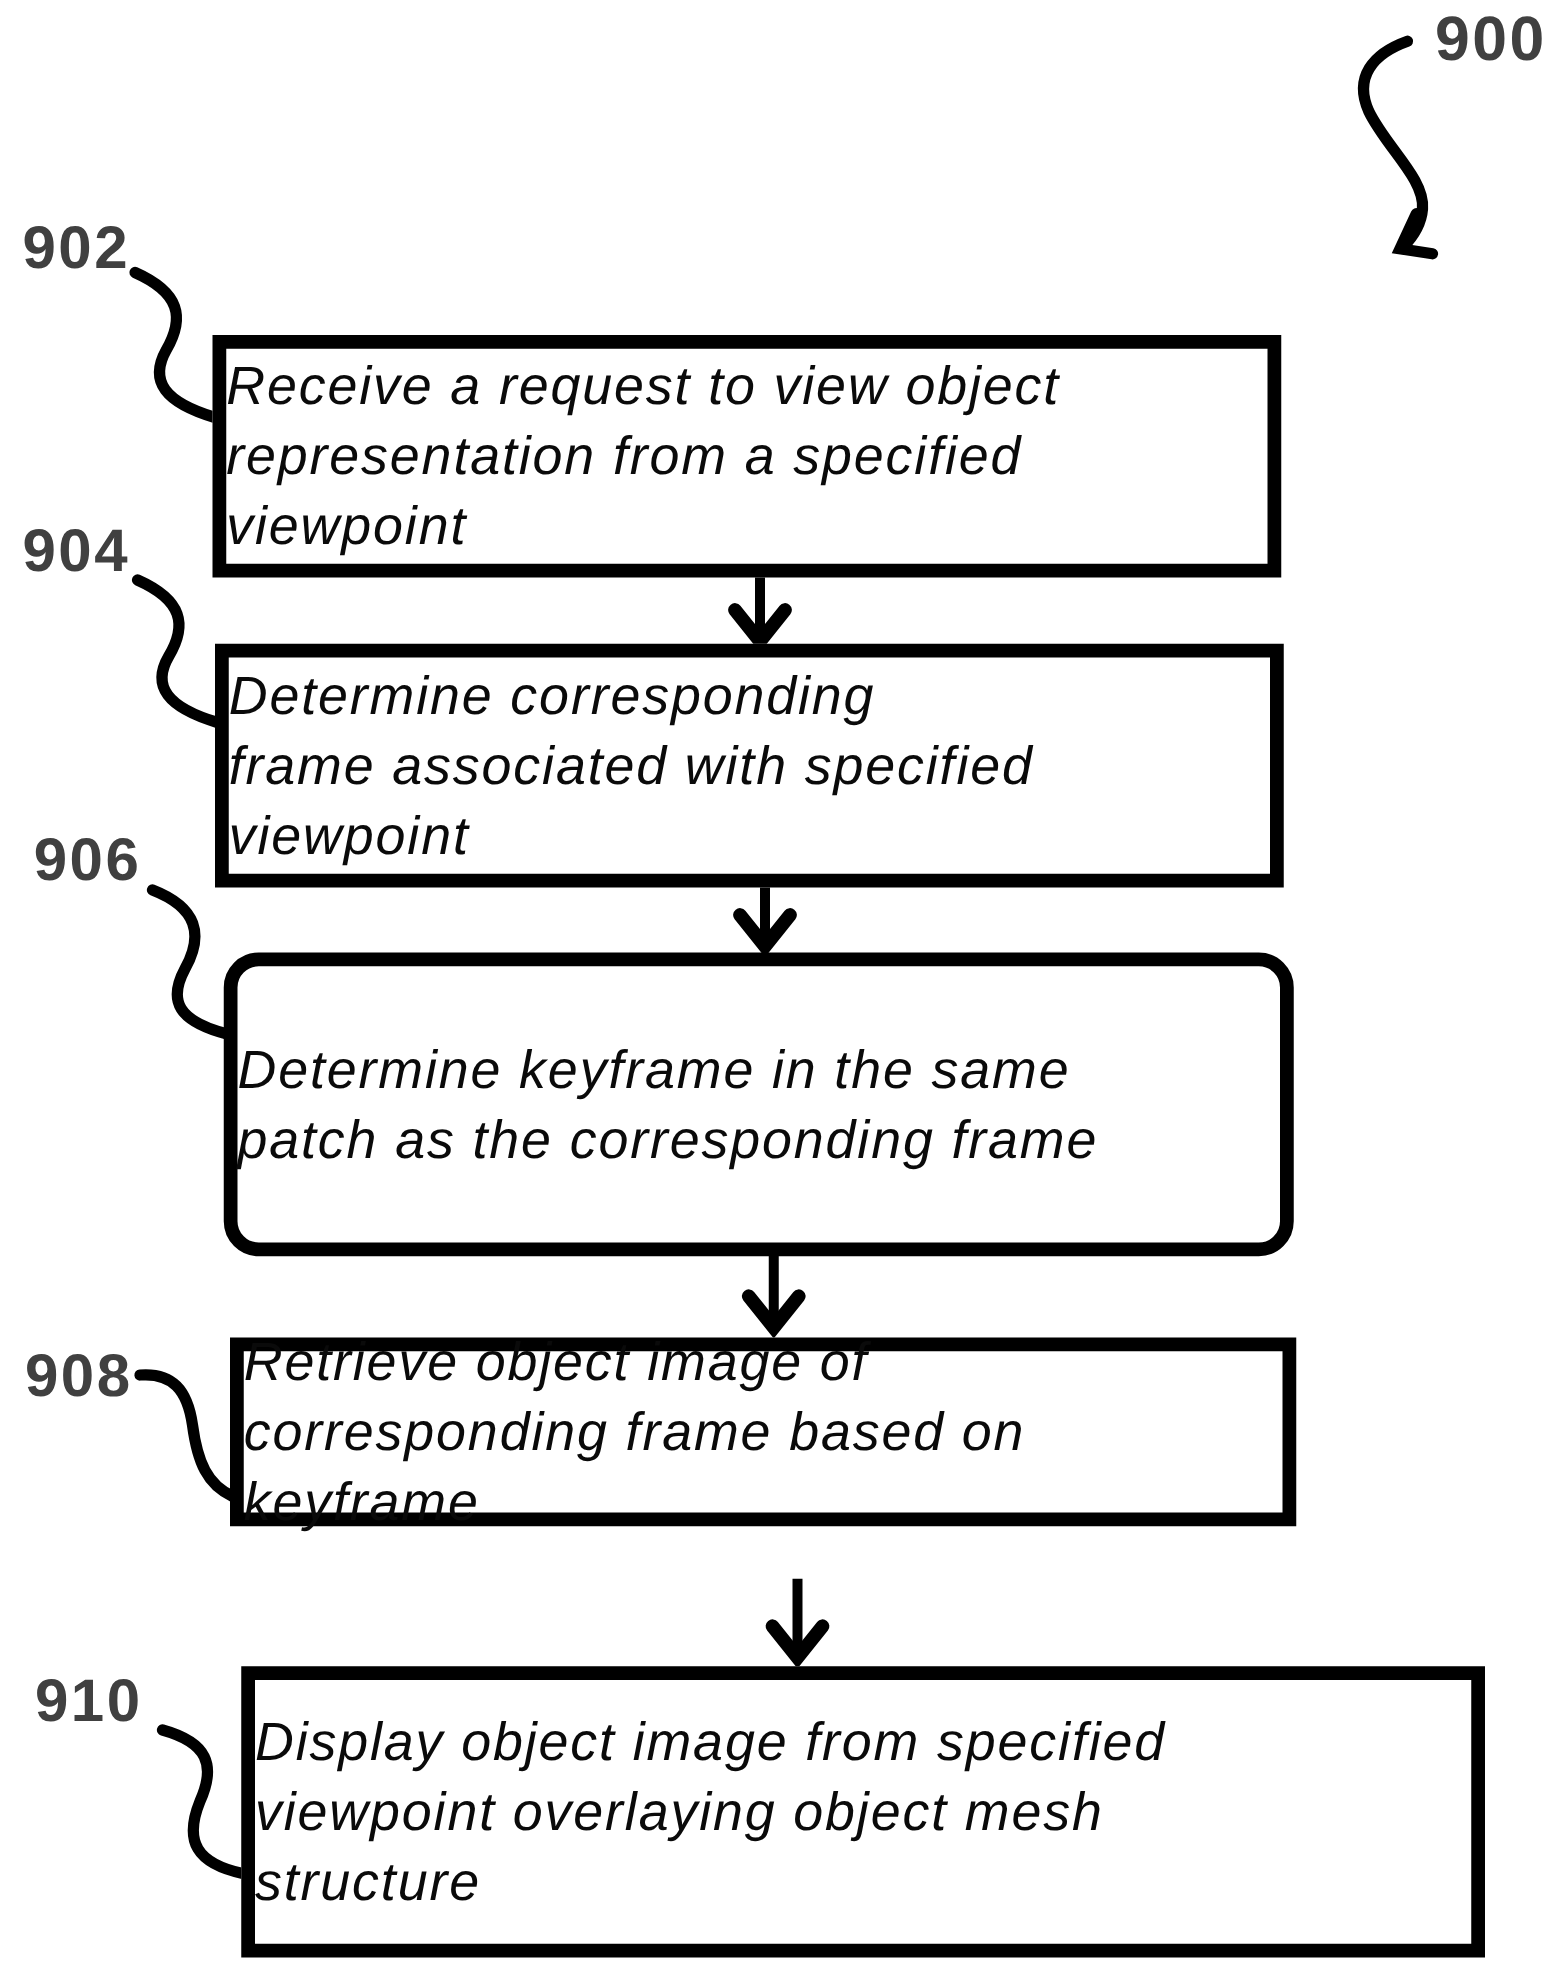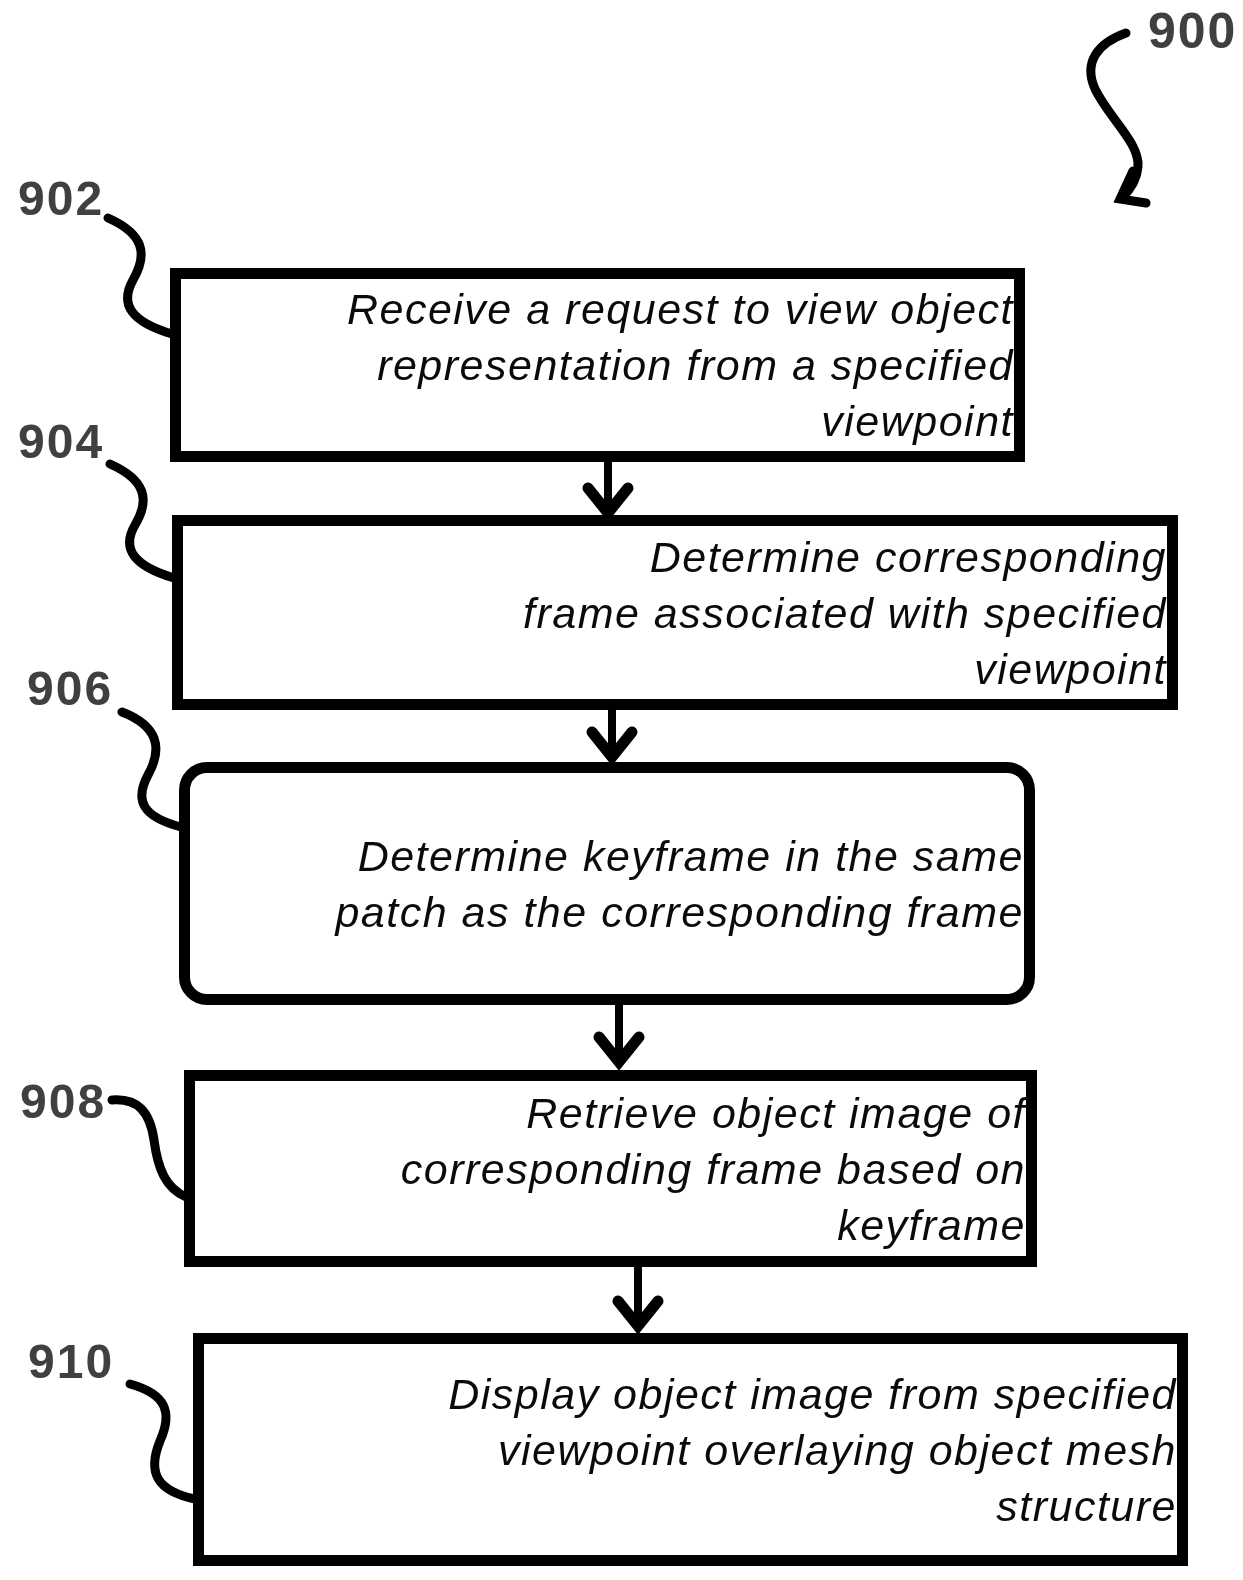--- a/index.html
+++ b/index.html
@@ -23,21 +23,21 @@
     height: 1580px;
   }
   .step-box {
     position: absolute;
     box-sizing: border-box;
     border: 11px solid #000000;
     background: #ffffff;
     display: flex;
     align-items: center;
     justify-content: center;
-    text-align: right;
+    text-align: left;
   }
   .step-text {
     font-style: italic;
     font-size: 43px;
     line-height: 56px;
     letter-spacing: 1.5px;
     color: #0a0a0a;
     width: 100%;
   }
   .ref-label {
@@ -99,36 +99,36 @@
   <div class="ref-label" style="left:28px; top:1338px;">910</div>
 
   <div class="step-box" style="left:170px; top:268px; width:855px; height:194px;">
     <div class="step-text">
       <div>Receive a request to view object</div>
       <div>representation from a specified</div>
       <div>viewpoint</div>
     </div>
   </div>
 
-  <div class="step-box" style="left:172px; top:515px; width:1006px; height:195px;">
+  <div class="step-box" style="left:172px; top:515px; width:855px; height:195px;">
     <div class="step-text">
       <div>Determine corresponding</div>
       <div>frame associated with specified</div>
       <div>viewpoint</div>
     </div>
   </div>
 
   <div class="step-box" style="left:179px; top:762px; width:856px; height:243px;border-radius:28px;">
     <div class="step-text">
       <div>Determine keyframe in the same</div>
       <div>patch as the corresponding frame</div>
     </div>
   </div>
 
-  <div class="step-box" style="left:184px; top:1070px; width:853px; height:197px;">
+  <div class="step-box" style="left:184px; top:1070px; width:853px; height:151px;">
     <div class="step-text">
       <div>Retrieve object image of</div>
       <div>corresponding frame based on</div>
       <div>keyframe</div>
     </div>
   </div>
 
   <div class="step-box" style="left:193px; top:1333px; width:995px; height:233px;">
     <div class="step-text">
       <div>Display object image from specified</div>

